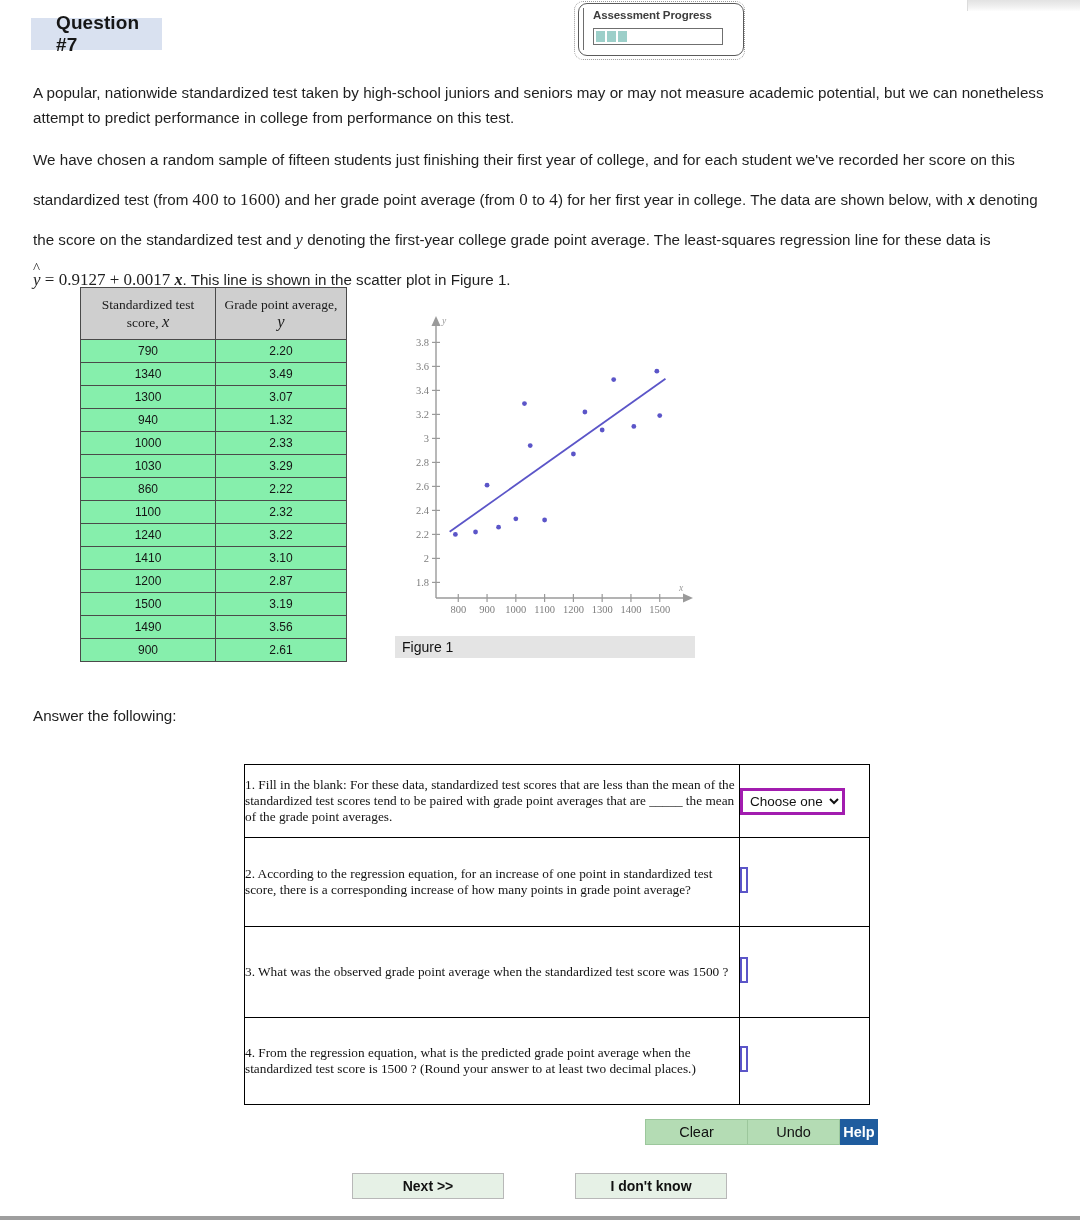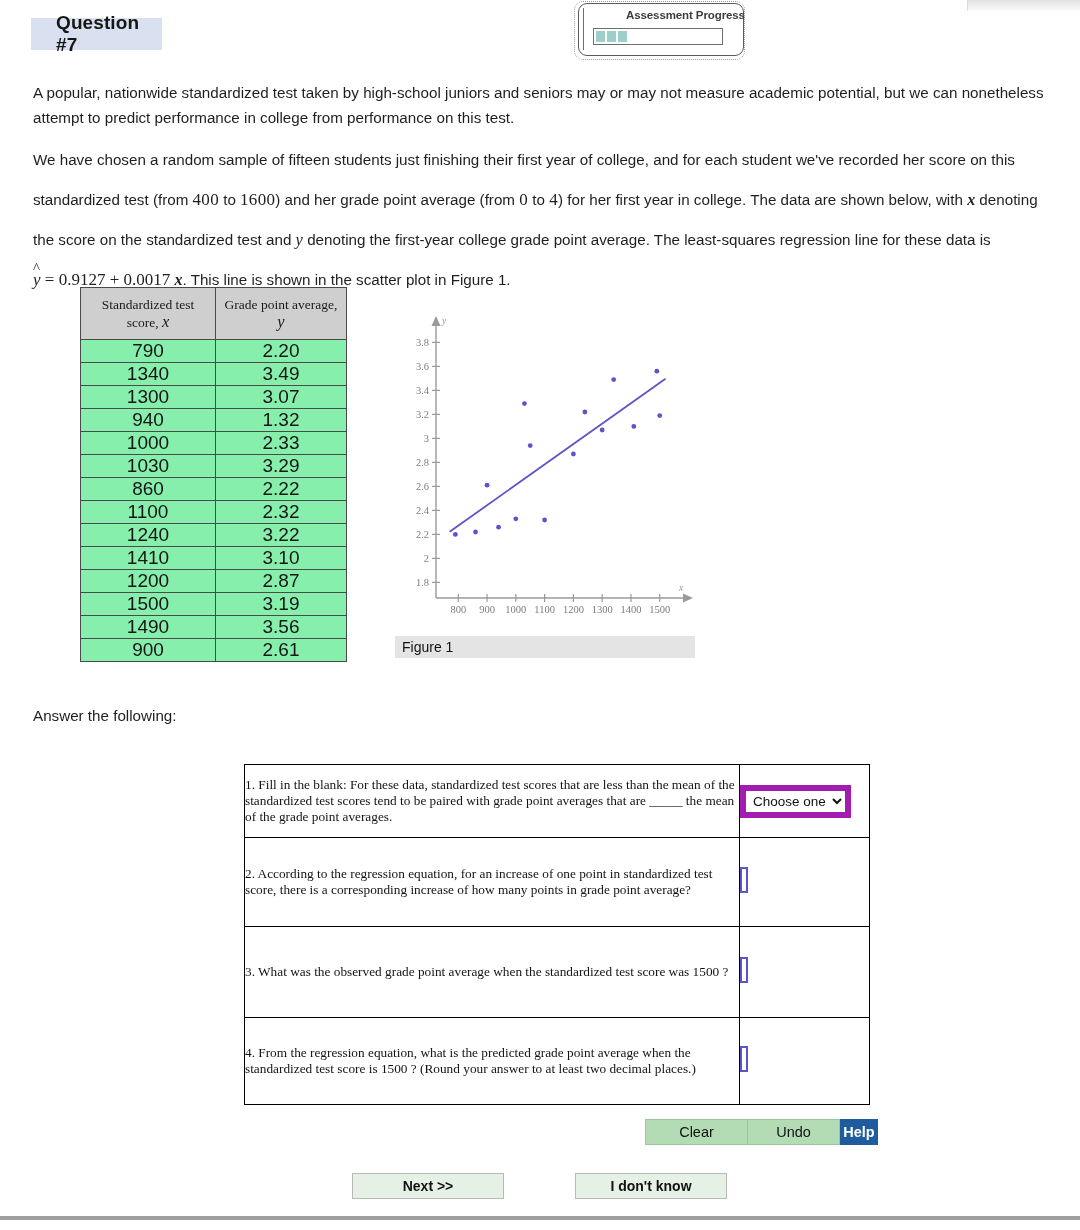--- a/index.html
+++ b/index.html
@@ -66,21 +66,20 @@
     border-left: 1px solid #6d6d6d;
   }
   #progress-label {
     position: absolute;
     left: 14px; top: 5px;
     font-size: 11.5px;
     font-weight: bold;
     color: #3d3d3d;
     letter-spacing: -.1px;
     white-space: nowrap;
-    margin-left: 33px;
   }
   #progress-track {
     position: absolute;
     left: 14px; top: 24px;
     width: 130px; height: 17px;
     border: 1px solid #6f6f6f;
     background: #fff;
     box-sizing: border-box;
     padding: 2px;
   }
@@ -131,21 +130,21 @@
     background: #cfcfcf;
     font-weight: normal;
     font-size: 13.5px;
     line-height: 17px;
     padding: 8px 4px;
   }
   #data-table th.col-x { width: 126px; }
   #data-table th.col-y { width: 122px; }
   #data-table td {
     font-family: "Liberation Sans", sans-serif;
-    font-size: 19px;
+    font-size: 12px;
     height: 22px;
     padding: 0;
     color: #151515;
   }
 
   
   #figure-wrap {
     position: absolute;
     left: 335px; top: 300px;
     width: 365px; height: 365px;
@@ -194,21 +193,21 @@
   }
   td.a-cell { width: 129px; padding-left: 9px; }
   tr.r1 td { height: 72px; }
   tr.r2 td { height: 88px; }
   tr.r3 td { height: 90px; }
   tr.r4 td { height: 86px; }
 
   select.choose {
     font-family: "Liberation Sans", sans-serif;
     font-size: 13.5px;
-    border: 6px solid #a21caf;
+    border: 3px solid #a21caf;
     background: #fff;
     padding: 2px 3px;
     color: #111;
   }
   .answer-box {
     width: 8px; height: 26px;
     border: 2px solid #5b55c8;
     background: #fff;
     box-sizing: border-box;
     display: inline-block;

